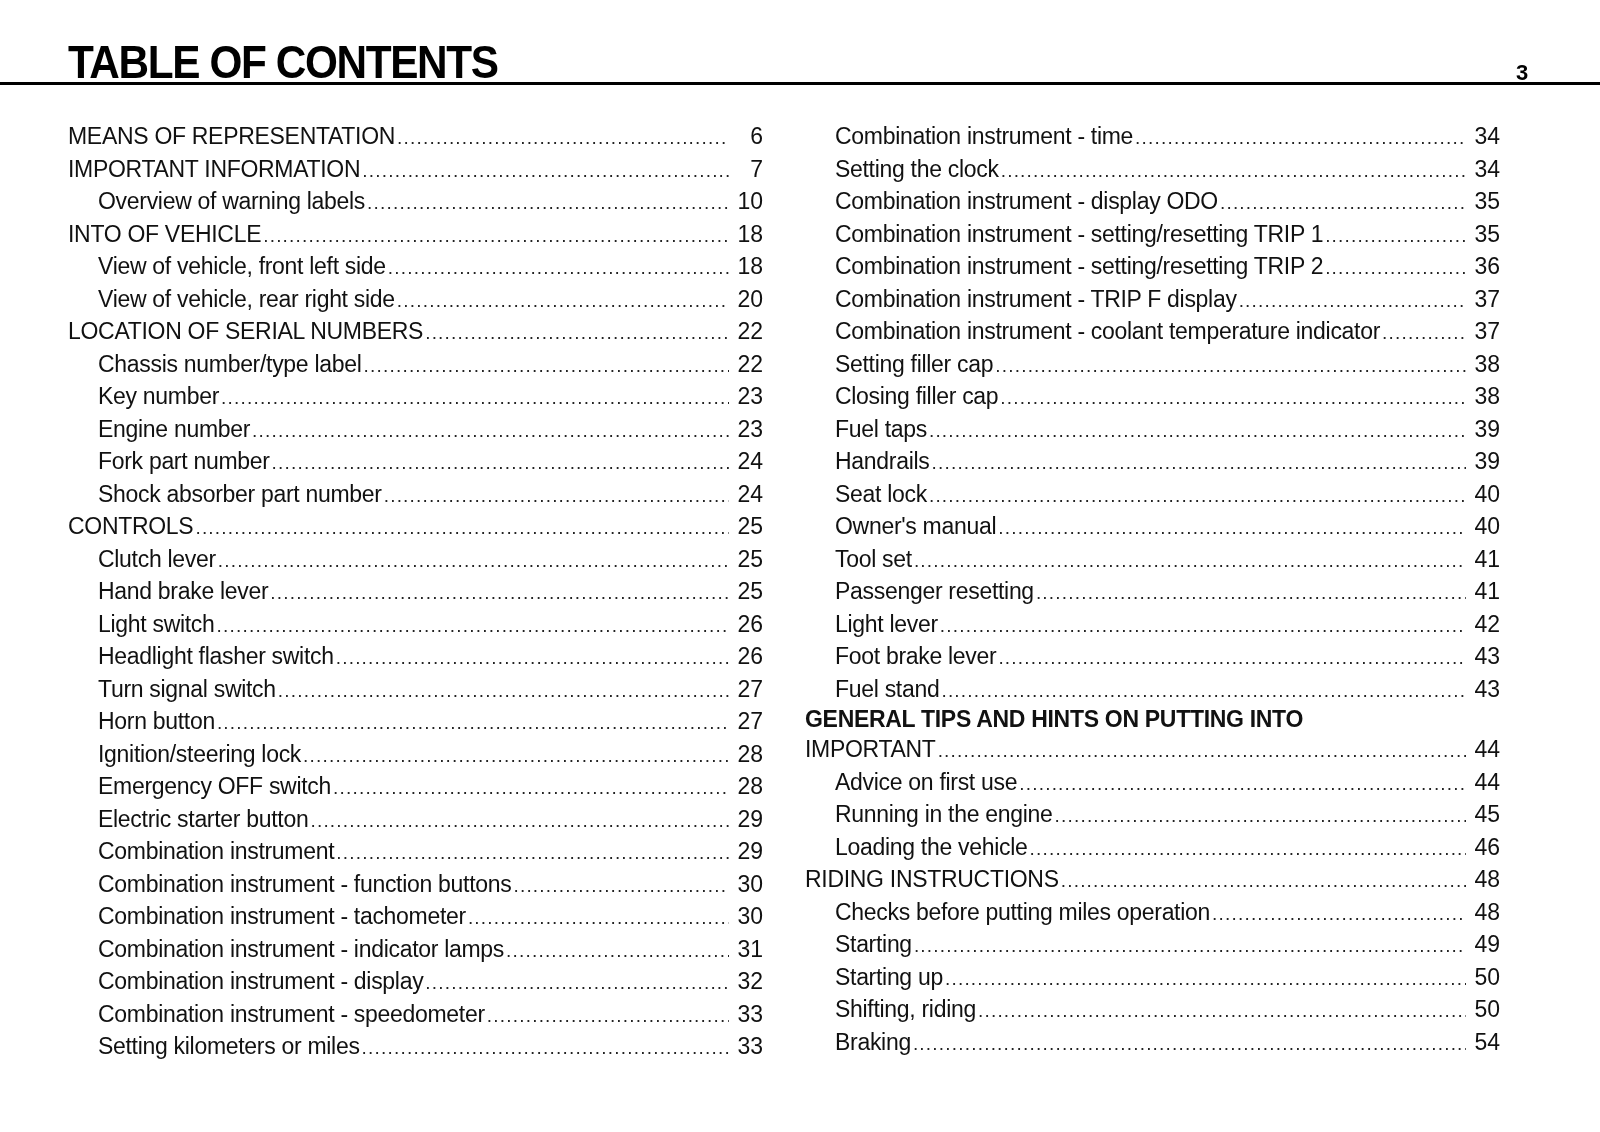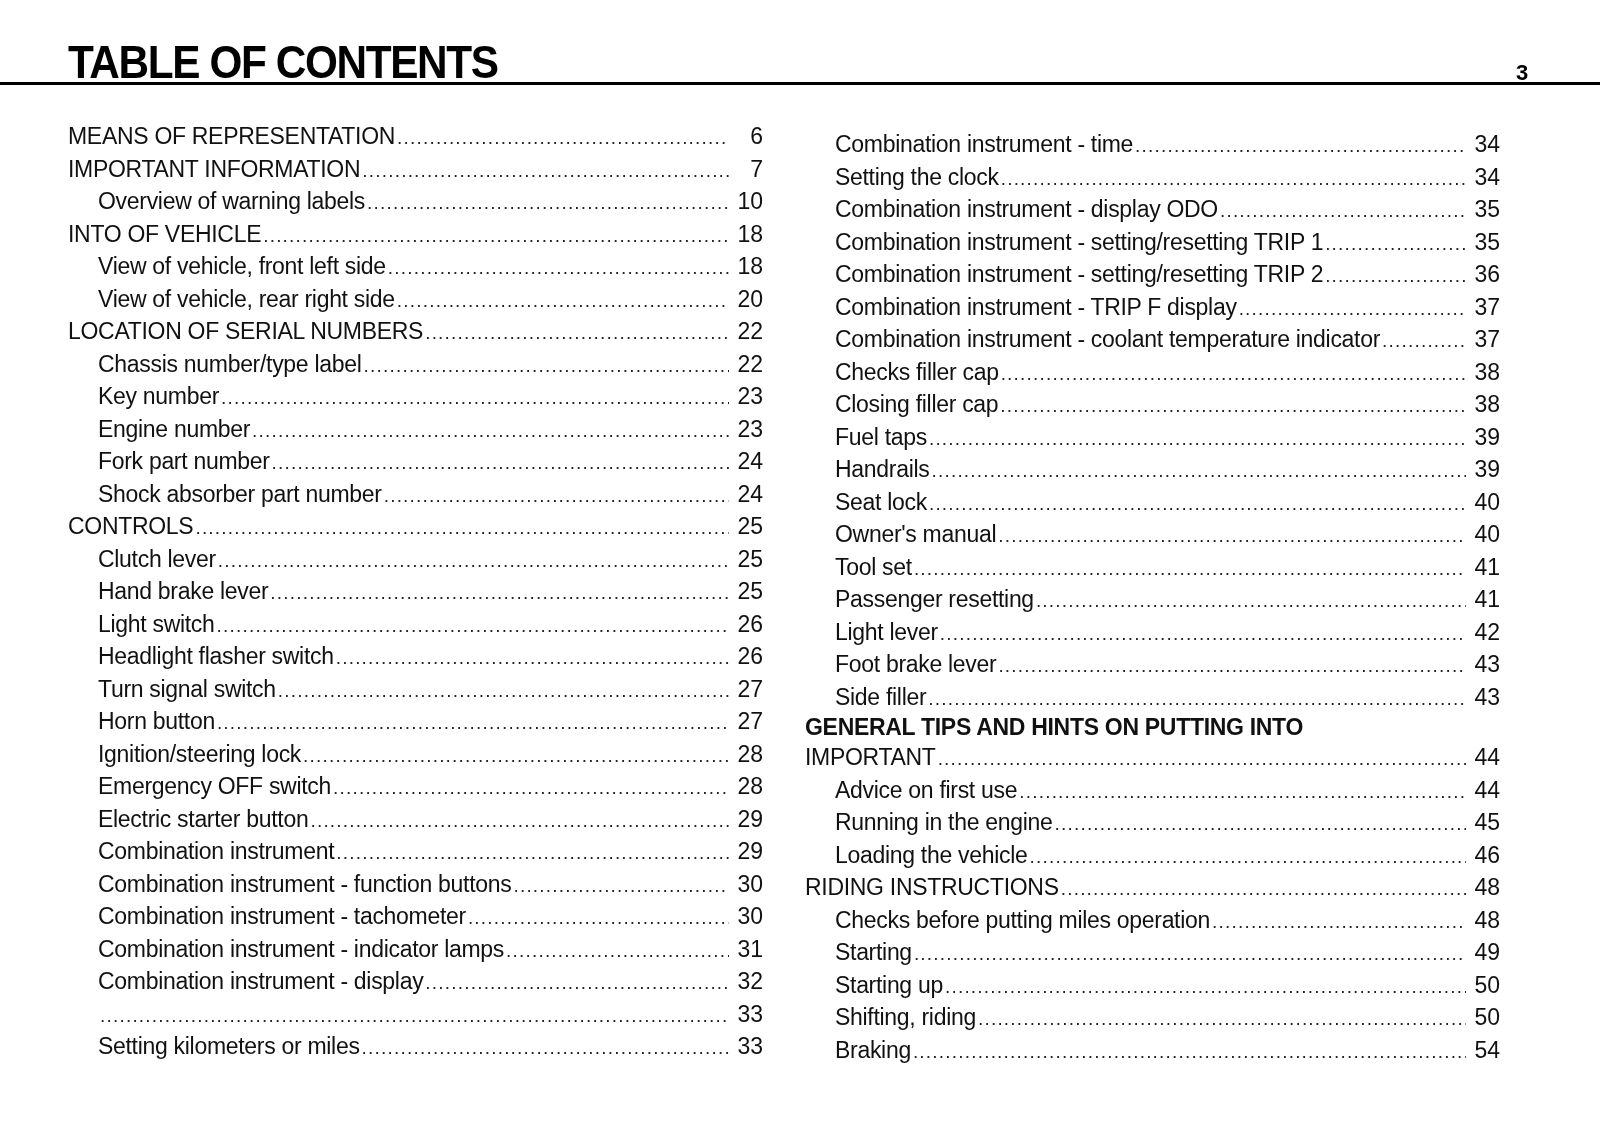--- a/index.html
+++ b/index.html
@@ -14,21 +14,21 @@
     }
     .title-rule {
       position: absolute; left: 0; top: 82px; width: 1600px; height: 3px; background: #000;
     }
     .page-number {
       position: absolute; left: 1516px; top: 62px; font-weight: bold; font-size: 22px;
       line-height: 22px; color: #000;
     }
     .col { position: absolute; top: 120px; }
     .col-left { left: 68px; width: 695px; }
-    .col-right { left: 805px; width: 695px; margin-top: 8px; }
+    .col-right { left: 805px; width: 695px; }
     .entry {
       display: flex; align-items: baseline; height: 32.5px; line-height: 32.5px;
       font-size: 23px; white-space: nowrap;
       transform-origin: left center;
       justify-content: center;
     }
     .entry .label { flex: 0 0 auto; letter-spacing: -0.3px; }
     .entry .leader {
       flex: 1 1 auto; overflow: hidden; margin: 0 4px 0 2px; color: #222;
       letter-spacing: 1.2px; font-size: 19px;
@@ -178,20 +178,21 @@
     <span class="label">Combination instrument - indicator lamps</span>
     <span class="leader"></span>
     <span class="pg">31</span>
   </div>
     <div class="entry lvl2">
     <span class="label">Combination instrument - display</span>
     <span class="leader"></span>
     <span class="pg">32</span>
   </div>
     <div class="entry lvl2">
+    <span class="label">Combination instrument - speedometer</span>
     <span class="leader"></span>
     <span class="pg">33</span>
   </div>
     <div class="entry lvl2">
     <span class="label">Setting kilometers or miles</span>
     <span class="leader"></span>
     <span class="pg">33</span>
   </div>
   </div>
 <div class="col col-right" id="col-right">
@@ -224,21 +225,21 @@
     <span class="label">Combination instrument - TRIP F display</span>
     <span class="leader"></span>
     <span class="pg">37</span>
   </div>
     <div class="entry lvl2">
     <span class="label">Combination instrument - coolant temperature indicator</span>
     <span class="leader"></span>
     <span class="pg">37</span>
   </div>
     <div class="entry lvl2">
-    <span class="label">Checks filler cap</span>
+    <span class="label">Setting filler cap</span>
     <span class="leader"></span>
     <span class="pg">38</span>
   </div>
     <div class="entry lvl2">
     <span class="label">Closing filler cap</span>
     <span class="leader"></span>
     <span class="pg">38</span>
   </div>
     <div class="entry lvl2">
     <span class="label">Fuel taps</span>
@@ -274,21 +275,21 @@
     <span class="label">Light lever</span>
     <span class="leader"></span>
     <span class="pg">42</span>
   </div>
     <div class="entry lvl2">
     <span class="label">Foot brake lever</span>
     <span class="leader"></span>
     <span class="pg">43</span>
   </div>
     <div class="entry lvl2">
-    <span class="label">Side filler</span>
+    <span class="label">Fuel stand</span>
     <span class="leader"></span>
     <span class="pg">43</span>
   </div>
     <div class="entry wrap-first">
     <span class="label">GENERAL TIPS AND HINTS ON PUTTING INTO</span>
     <span class="leader"></span>
     <span class="pg"></span>
   </div>
     <div class="entry">
     <span class="label">IMPORTANT</span>

